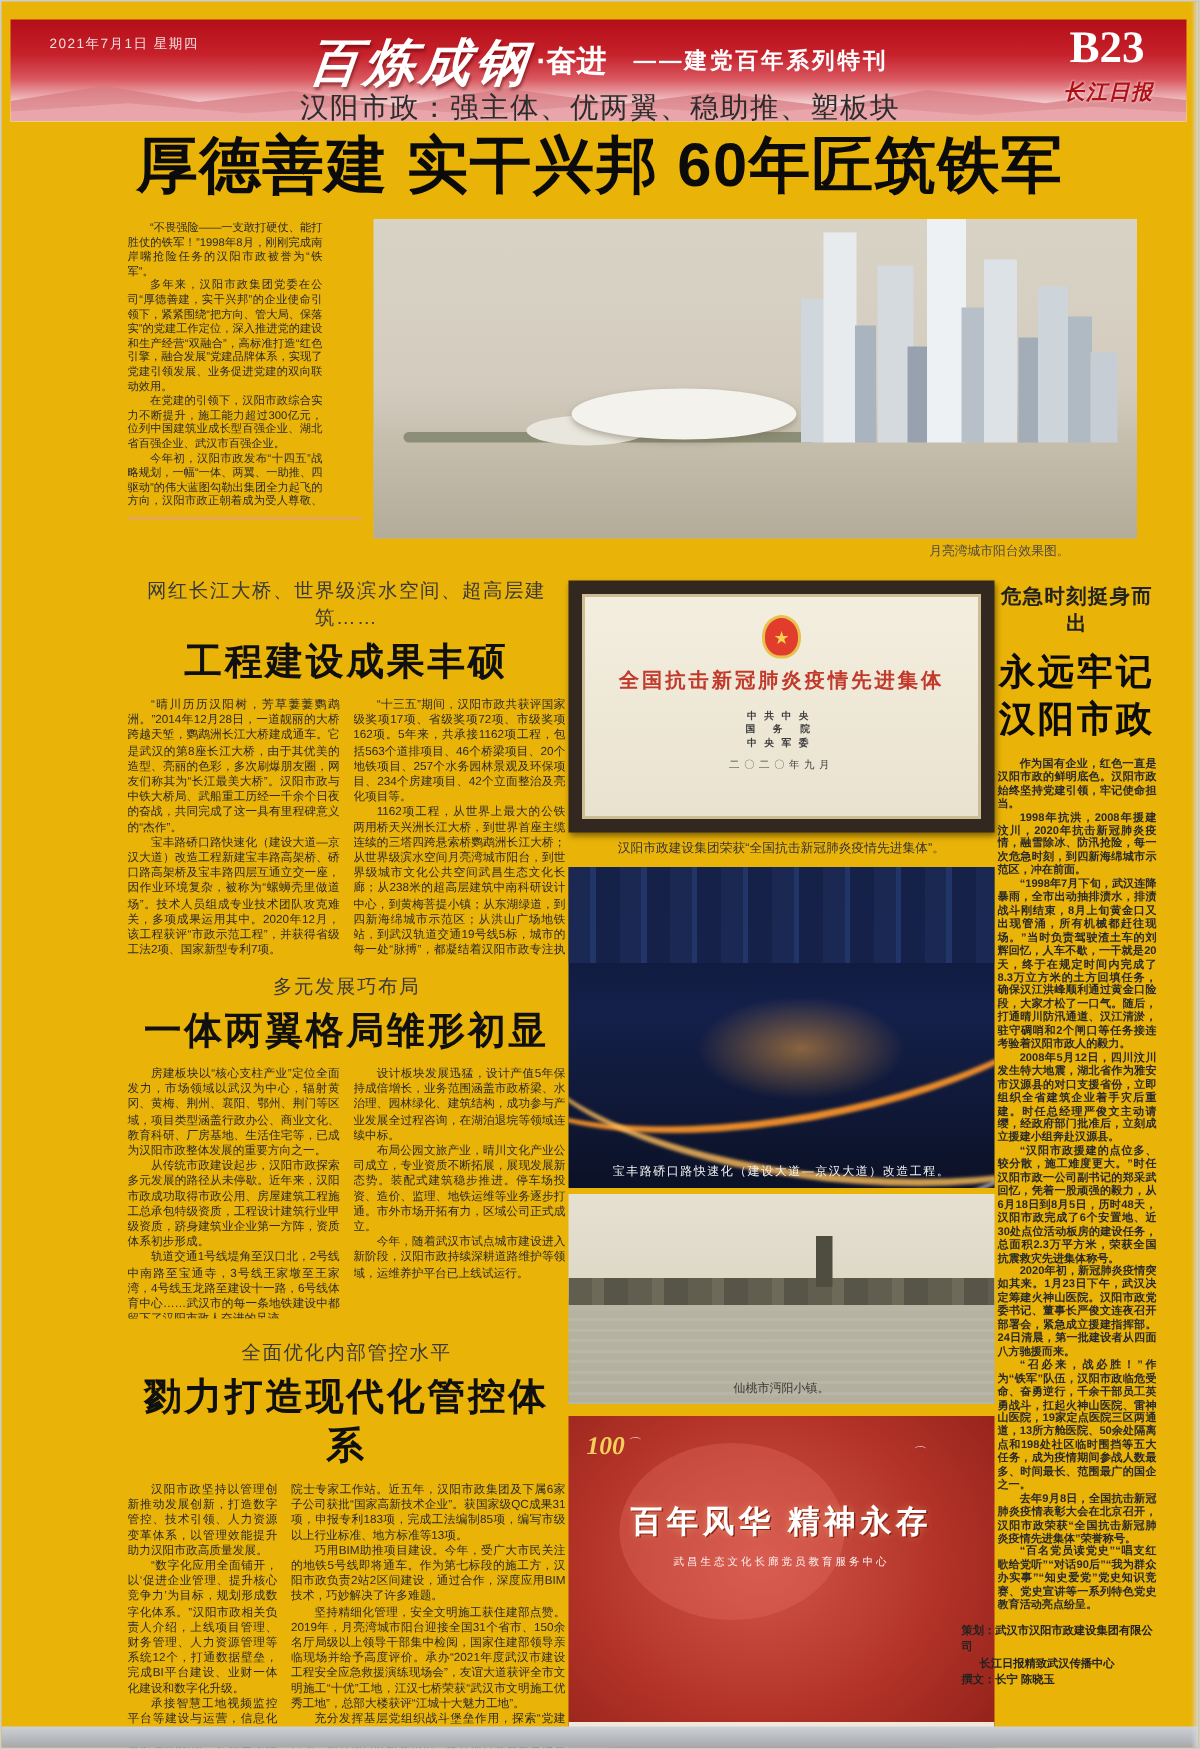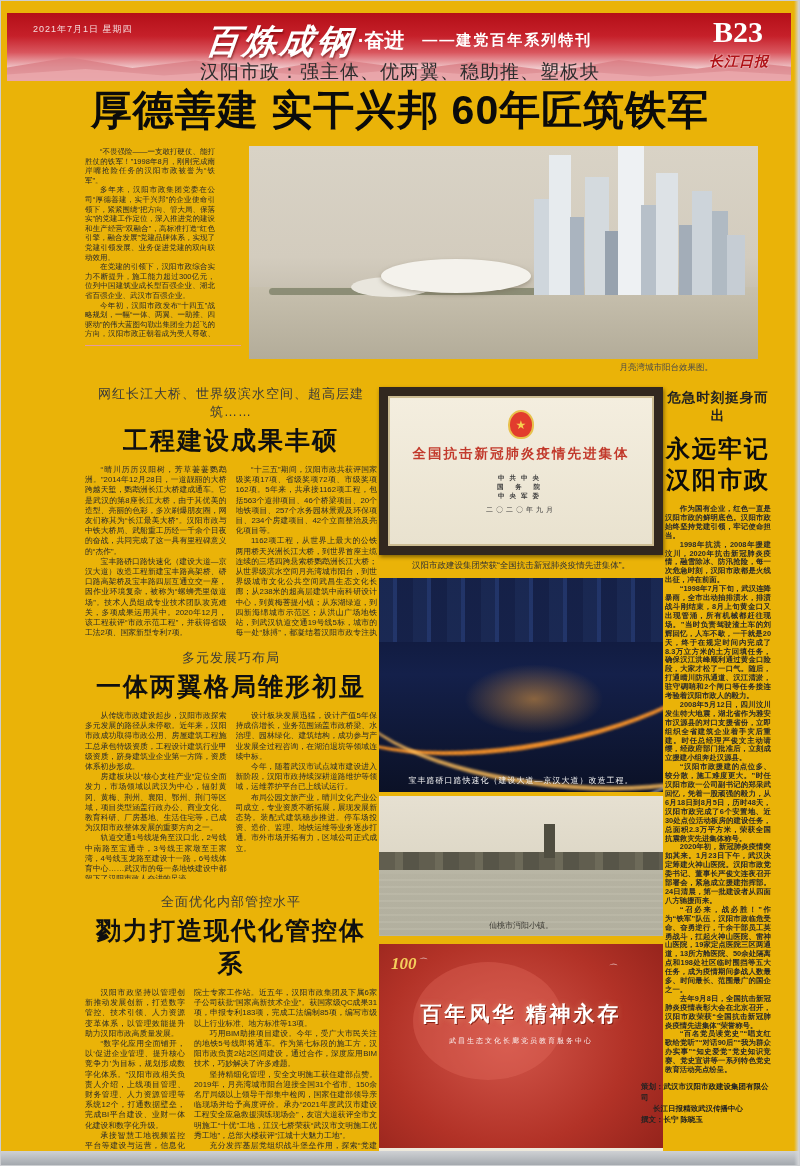--- a/index.html
+++ b/index.html
@@ -202,28 +202,28 @@
           <p class="para">1162项工程，从世界上最大的公铁两用桥天兴洲长江大桥，到世界首座主缆连续的三塔四跨悬索桥鹦鹉洲长江大桥；从世界级滨水空间月亮湾城市阳台，到世界级城市文化公共空间武昌生态文化长廊；从238米的超高层建筑中南科研设计中心，到黄梅菩提小镇；从东湖绿道，到四新海绵城市示范区；从洪山广场地铁站，到武汉轨道交通19号线5标，城市的每一处“脉搏”，都凝结着汉阳市政专注执着的敬业与一诺千金的信义。</p>
         </div>
       </div>
     </div>
 
     <div class="sec2">
       <div class="sec-kicker">多元发展巧布局</div>
       <div class="sec-title">一体两翼格局雏形初显</div>
       <div class="cols">
         <div class="col">
+          <p class="para">房建板块以“核心支柱产业”定位全面发力，市场领域以武汉为中心，辐射黄冈、黄梅、荆州、襄阳、鄂州、荆门等区域，项目类型涵盖行政办公、商业文化、教育科研、厂房基地、生活住宅等，已成为汉阳市政整体发展的重要方向之一。</p>
           <p class="para">从传统市政建设起步，汉阳市政探索多元发展的路径从未停歇。近年来，汉阳市政成功取得市政公用、房屋建筑工程施工总承包特级资质，工程设计建筑行业甲级资质，跻身建筑业企业第一方阵，资质体系初步形成。</p>
-          <p class="para">房建板块以“核心支柱产业”定位全面发力，市场领域以武汉为中心，辐射黄冈、黄梅、荆州、襄阳、鄂州、荆门等区域，项目类型涵盖行政办公、商业文化、教育科研、厂房基地、生活住宅等，已成为汉阳市政整体发展的重要方向之一。</p>
           <p class="para">轨道交通1号线堤角至汉口北，2号线中南路至宝通寺，3号线王家墩至王家湾，4号线玉龙路至建设十一路，6号线体育中心……武汉市的每一条地铁建设中都留下了汉阳市政人奋进的足迹。</p>
         </div>
         <div class="col">
           <p class="para">设计板块发展迅猛，设计产值5年保持成倍增长，业务范围涵盖市政桥梁、水治理、园林绿化、建筑结构，成功参与产业发展全过程咨询，在湖泊退垸等领域连续中标。</p>
+          <p class="para">布局公园文旅产业，晴川文化产业公司成立，专业资质不断拓展，展现发展新态势。装配式建筑稳步推进。停车场投资、造价、监理、地铁运维等业务逐步打通。市外市场开拓有力，区域公司正式成立。</p>
           <p class="para">今年，随着武汉市试点城市建设进入新阶段，汉阳市政持续深耕道路维护等领域，运维养护平台已上线试运行。</p>
-          <p class="para">布局公园文旅产业，晴川文化产业公司成立，专业资质不断拓展，展现发展新态势。装配式建筑稳步推进。停车场投资、造价、监理、地铁运维等业务逐步打通。市外市场开拓有力，区域公司正式成立。</p>
         </div>
       </div>
     </div>
 
     <div class="sec3">
       <div class="sec-kicker">全面优化内部管控水平</div>
       <div class="sec-title">勠力打造现代化管控体系</div>
       <div class="cols">
         <div class="colA">
           <p class="para">汉阳市政坚持以管理创新推动发展创新，打造数字管控、技术引领、人力资源变革体系，以管理效能提升助力汉阳市政高质量发展。</p>
@@ -287,21 +287,21 @@
   </div>
 
   <div class="right-region">
     <div class="r-kicker">危急时刻挺身而出</div>
     <div class="r-title">
       <div>永远牢记</div>
       <div>汉阳市政</div>
     </div>
     <div class="r-body">
       <p class="para">作为国有企业，红色一直是汉阳市政的鲜明底色。汉阳市政始终坚持党建引领，牢记使命担当。</p>
-      <p class="para">1998年抗洪，2008年援建汶川，2020年抗击新冠肺炎疫情，融雪除冰、防汛抢险，每一次危急时刻，汉阳市政都是火线出征，冲在前面。</p>
+      <p class="para">1998年抗洪，2008年援建汶川，2020年抗击新冠肺炎疫情，融雪除冰、防汛抢险，每一次危急时刻，到四新海绵城市示范区，冲在前面。</p>
       <p class="para">“1998年7月下旬，武汉连降暴雨，全市出动抽排渍水，排渍战斗刚结束，8月上旬黄金口又出现管涌，所有机械都赶往现场。”当时负责驾驶渣土车的刘辉回忆，人车不歇，一干就是20天，终于在规定时间内完成了8.3万立方米的土方回填任务，确保汉江洪峰顺利通过黄金口险段，大家才松了一口气。随后，打通晴川防汛通道、汉江清淤，驻守碉哨和2个闸口等任务接连考验着汉阳市政人的毅力。</p>
       <p class="para">2008年5月12日，四川汶川发生特大地震，湖北省作为雅安市汉源县的对口支援省份，立即组织全省建筑企业着手灾后重建。时任总经理严俊文主动请缨，经政府部门批准后，立刻成立援建小组奔赴汉源县。</p>
       <p class="para">“汉阳市政援建的点位多、较分散，施工难度更大。”时任汉阳市政一公司副书记的郑采武回忆，凭着一股顽强的毅力，从6月18日到8月5日，历时48天，汉阳市政完成了6个安置地、近30处点位活动板房的建设任务，总面积2.3万平方米，荣获全国抗震救灾先进集体称号。</p>
       <p class="para">2020年初，新冠肺炎疫情突如其来。1月23日下午，武汉决定筹建火神山医院。汉阳市政党委书记、董事长严俊文连夜召开部署会，紧急成立援建指挥部。24日清晨，第一批建设者从四面八方驰援而来。</p>
       <p class="para">“召必来，战必胜！”作为“铁军”队伍，汉阳市政临危受命、奋勇逆行，千余干部员工英勇战斗，扛起火神山医院、雷神山医院，19家定点医院三区两通道，13所方舱医院、50余处隔离点和198处社区临时围挡等五大任务，成为疫情期间参战人数最多、时间最长、范围最广的国企之一。</p>
       <p class="para">去年9月8日，全国抗击新冠肺炎疫情表彰大会在北京召开，汉阳市政荣获“全国抗击新冠肺炎疫情先进集体”荣誉称号。</p>
       <p class="para">“百名党员读党史”“唱支红歌给党听”“对话90后”“我为群众办实事”“知史爱党”党史知识竞赛、党史宣讲等一系列特色党史教育活动亮点纷呈。</p>
 
     </div>
     <div class="credits">

